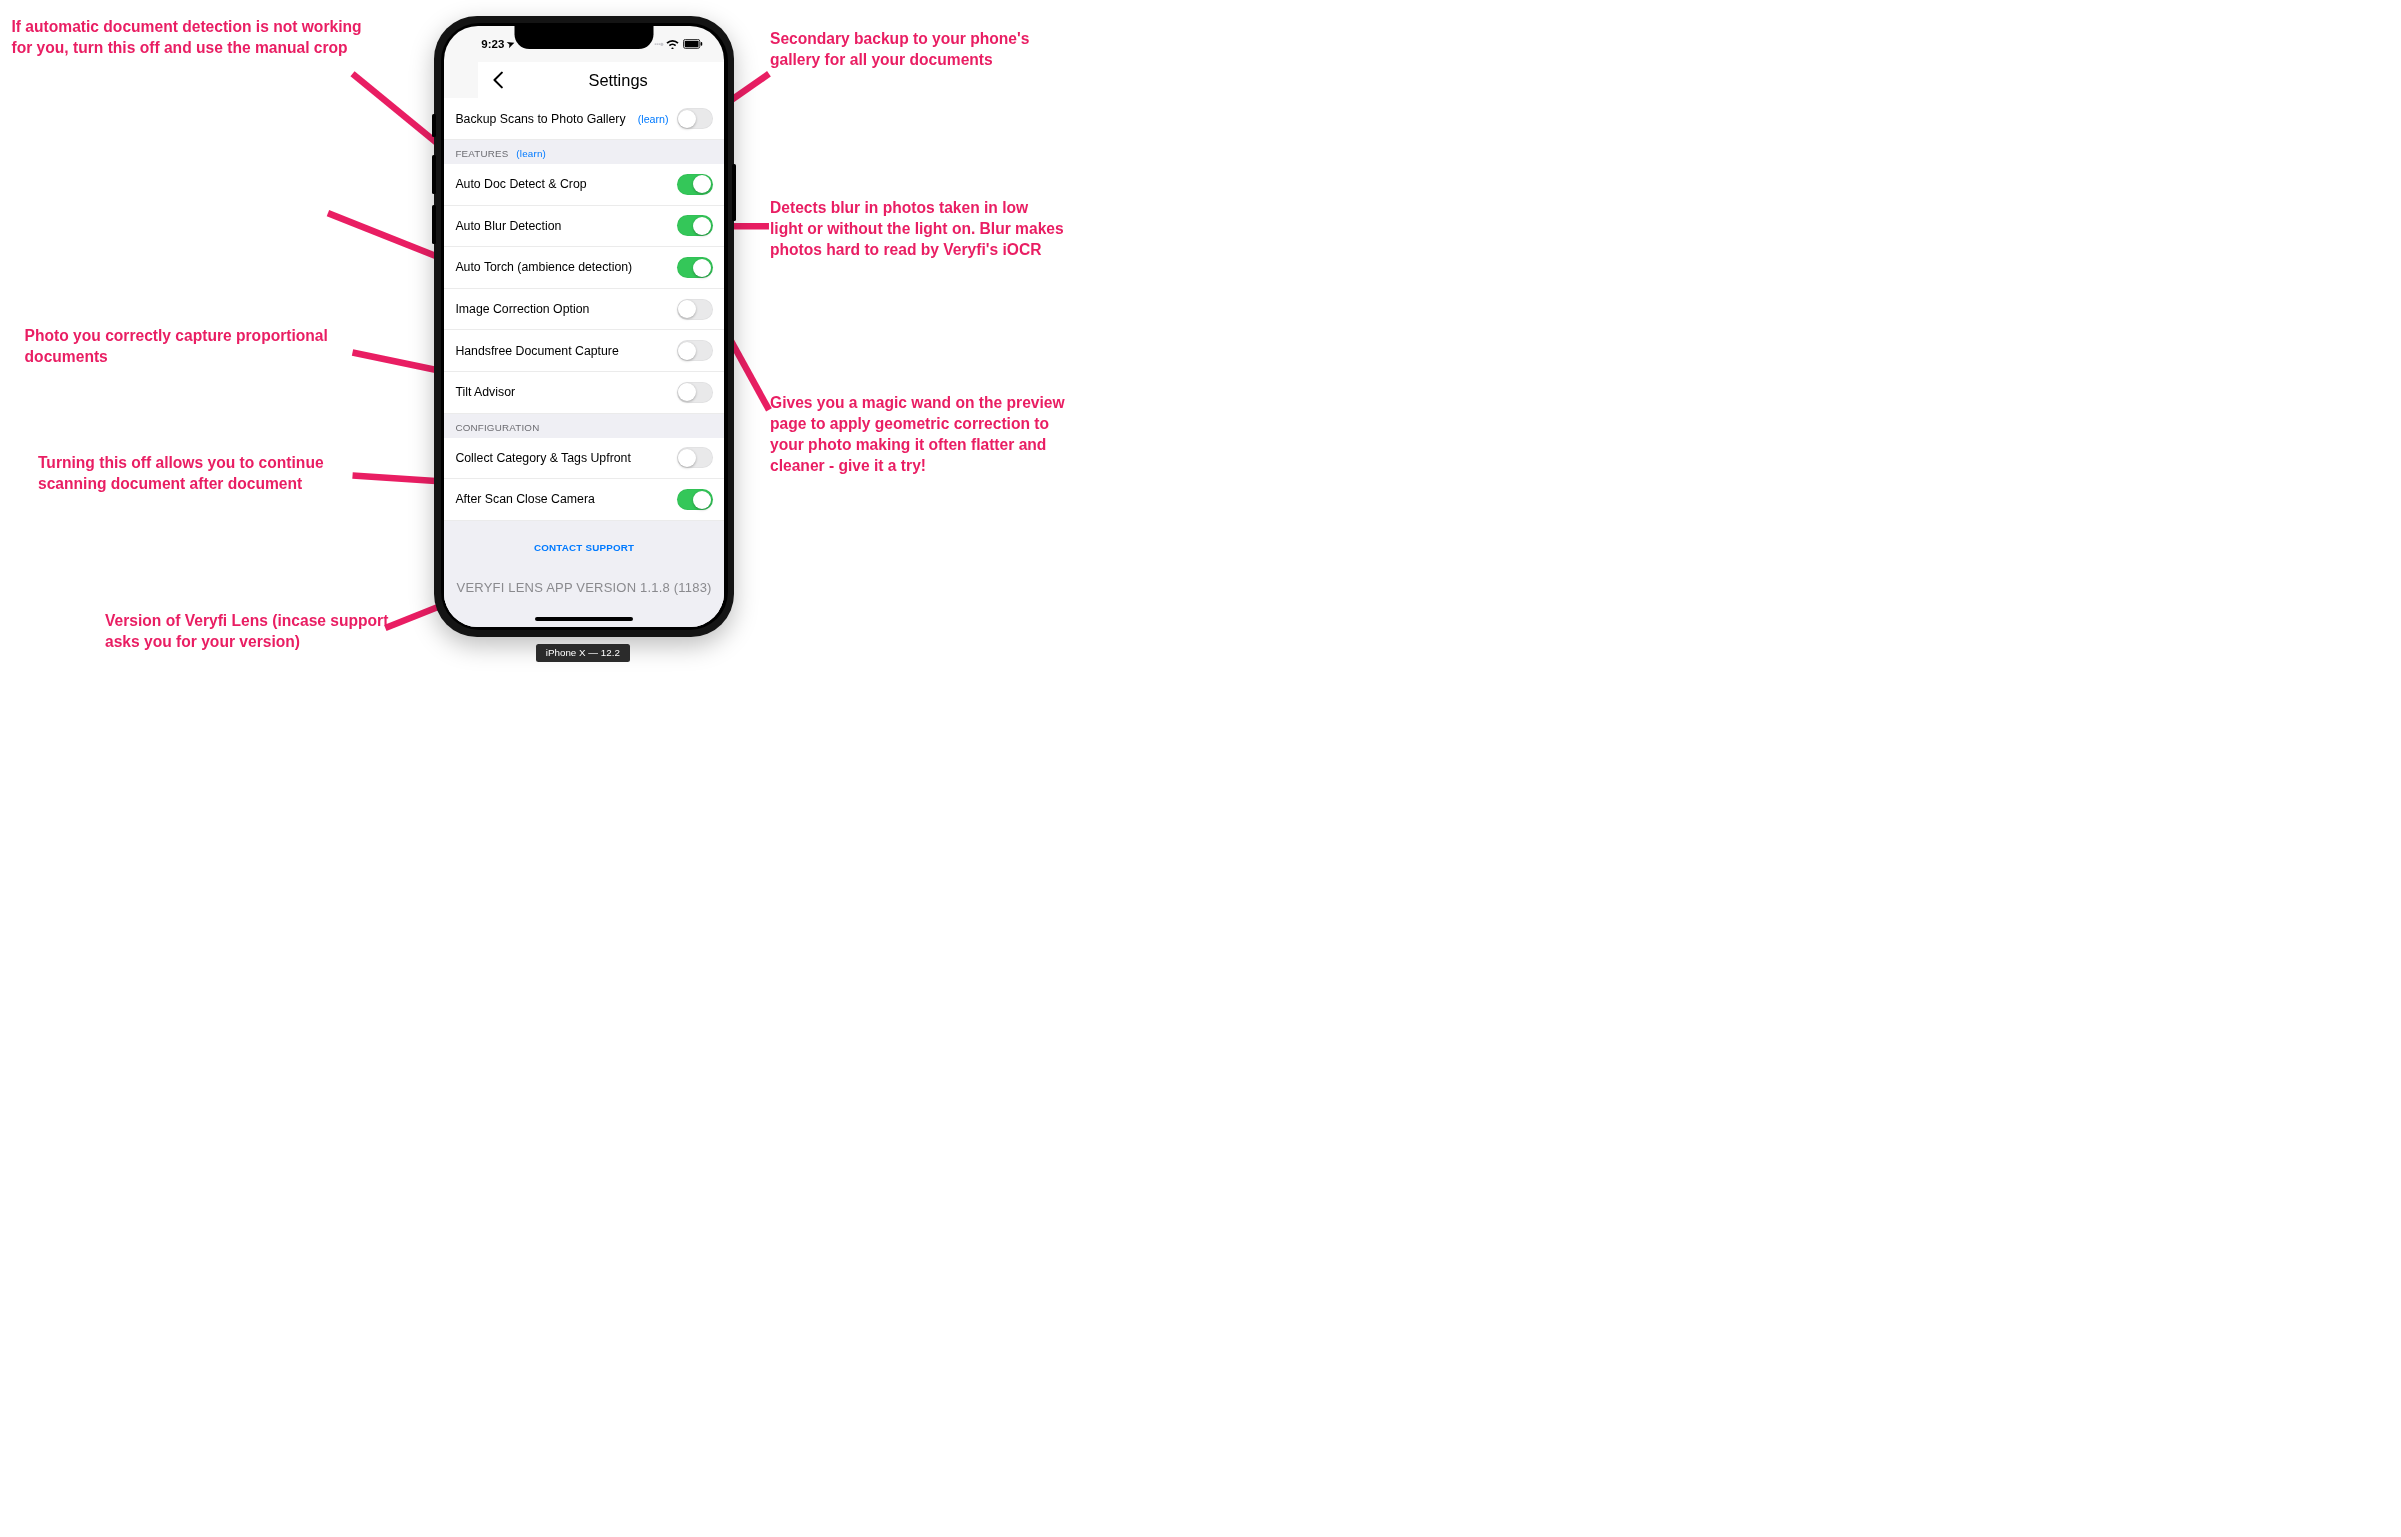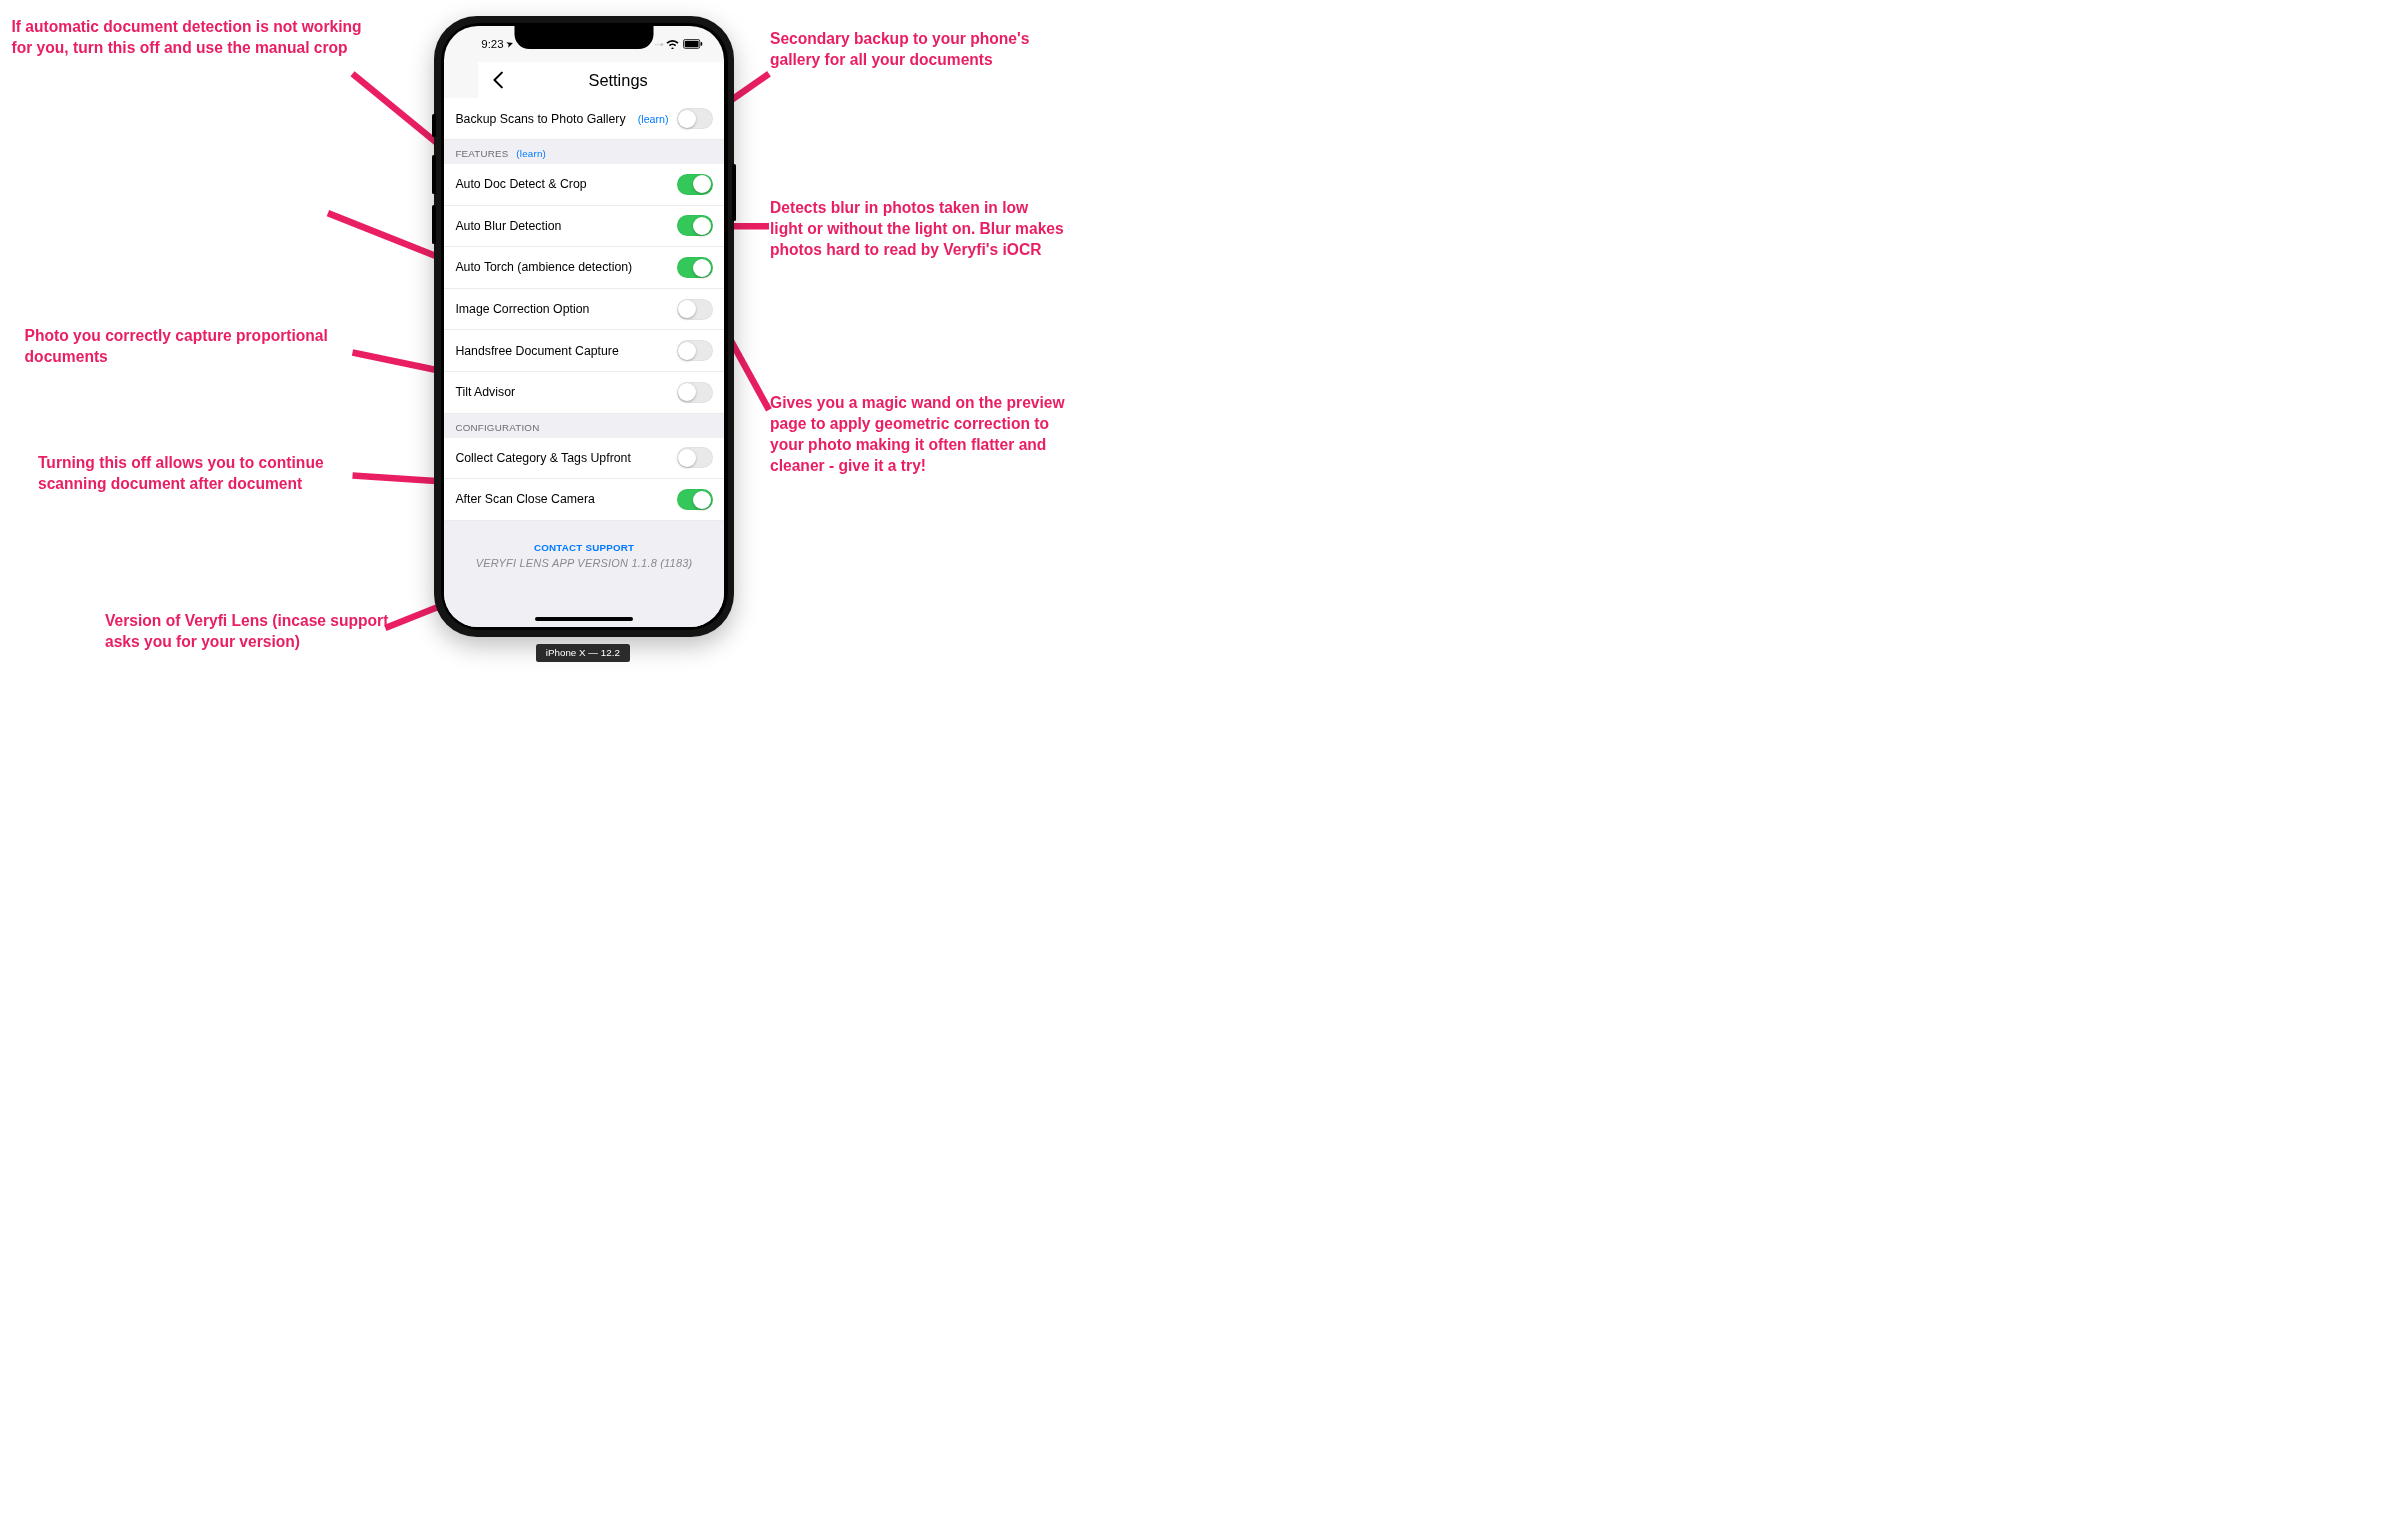--- a/index.html
+++ b/index.html
@@ -10,21 +10,21 @@
   .phone-bezel{position:relative;width:100%;height:100%;background:#000;border-radius:38px;padding:3.3px;box-sizing:border-box;}
   .screen{position:relative;width:100%;height:100%;background:#f7f7f7;border-radius:34px;overflow:hidden;}
   .notch{position:absolute;top:0;left:50%;transform:translateX(-50%);width:139px;height:23px;background:#000;border-bottom-left-radius:14.8px;border-bottom-right-radius:14.8px;z-index:20;}
   .side-btn{position:absolute;background:#000;border-radius:1.6px;}
   .side-l1{left:-1.6px;top:98px;width:3.3px;height:23px;}
   .side-l2{left:-1.6px;top:139px;width:3.3px;height:39px;}
   .side-l3{left:-1.6px;top:189px;width:3.3px;height:39px;}
   .side-r{right:-1.6px;top:148px;width:3.3px;height:57px;}
 
   
-  .status-bar{position:absolute;top:0;left:0;width:100%;height:36px;display:flex;align-items:center;justify-content:space-between;padding:0 16.4px;box-sizing:border-box;z-index:15;font-size:11.5px;font-weight:400;color:#000;}
+  .status-bar{position:absolute;top:0;left:0;width:100%;height:36px;display:flex;align-items:center;justify-content:space-between;padding:0 16.4px;box-sizing:border-box;z-index:15;font-size:11.5px;font-weight:700;color:#000;}
   .status-left{display:flex;align-items:center;gap:2.5px;padding-left:21px;}
   .status-right{display:flex;align-items:center;gap:4.1px;padding-right:4.9px;}
   .status-right svg{display:block;}
 
   
   .nav-bar{position:absolute;top:36px;left:0;width:100%;height:36px;background:#fff;display:flex;align-items:center;justify-content:center;border-bottom:0.8px solid rgba(0,0,0,0.06);margin-left:34px;}
   .nav-title{font-size:16.4px;font-weight:400;color:#000;}
   .nav-back{position:absolute;left:6.6px;top:50%;transform:translateY(-50%);width:26px;height:26px;display:flex;align-items:center;justify-content:center;}
 
   
@@ -37,21 +37,21 @@
 
   
   .toggle{width:36px;height:21px;border-radius:10.7px;position:relative;background:#e9e9ea;box-shadow:inset 0 0 0 0.8px rgba(0,0,0,0.04);flex-shrink:0;}
   .toggle .knob{position:absolute;top:1.6px;left:1.6px;width:18px;height:18px;border-radius:50%;background:#fff;box-shadow:0 0.8px 2.5px rgba(0,0,0,0.3);transition:left .2s;}
   .toggle.on{background:#34c759;}
   .toggle.on .knob{left:16.4px;}
 
   
   .footer{background:#efeff4;text-align:center;padding:21px 8.2px 8.2px;}
   .footer .support{color:#007aff;font-size:9.8px;font-weight:600;letter-spacing:0.2px;}
-  .footer .version{color:#8a8a8e;font-size:11px;margin-top:4px;letter-spacing:0.2px;font-style:italic;}
+  .footer .version{color:#8a8a8e;font-size:13px;margin-top:27px;letter-spacing:0.2px;}
 
   .home-indicator{position:absolute;bottom:5.7px;left:50%;transform:translateX(-50%);width:98px;height:4.1px;border-radius:2.5px;background:#000;z-index:30;}
 
   
   .device-label{position:absolute;left:525px;top:644px;background:#2b2b2b;color:#fff;font-size:9.8px;padding:3.3px 9.8px;border-radius:2.5px;margin-left:11px;}
 
   
   .anno{position:absolute;color:#e91e63;font-weight:700;font-size:15.6px;line-height:1.35;text-shadow:0 0.8px 0 rgba(255,255,255,0.7);}
   .arrow{position:absolute;pointer-events:none;}
 </style>

